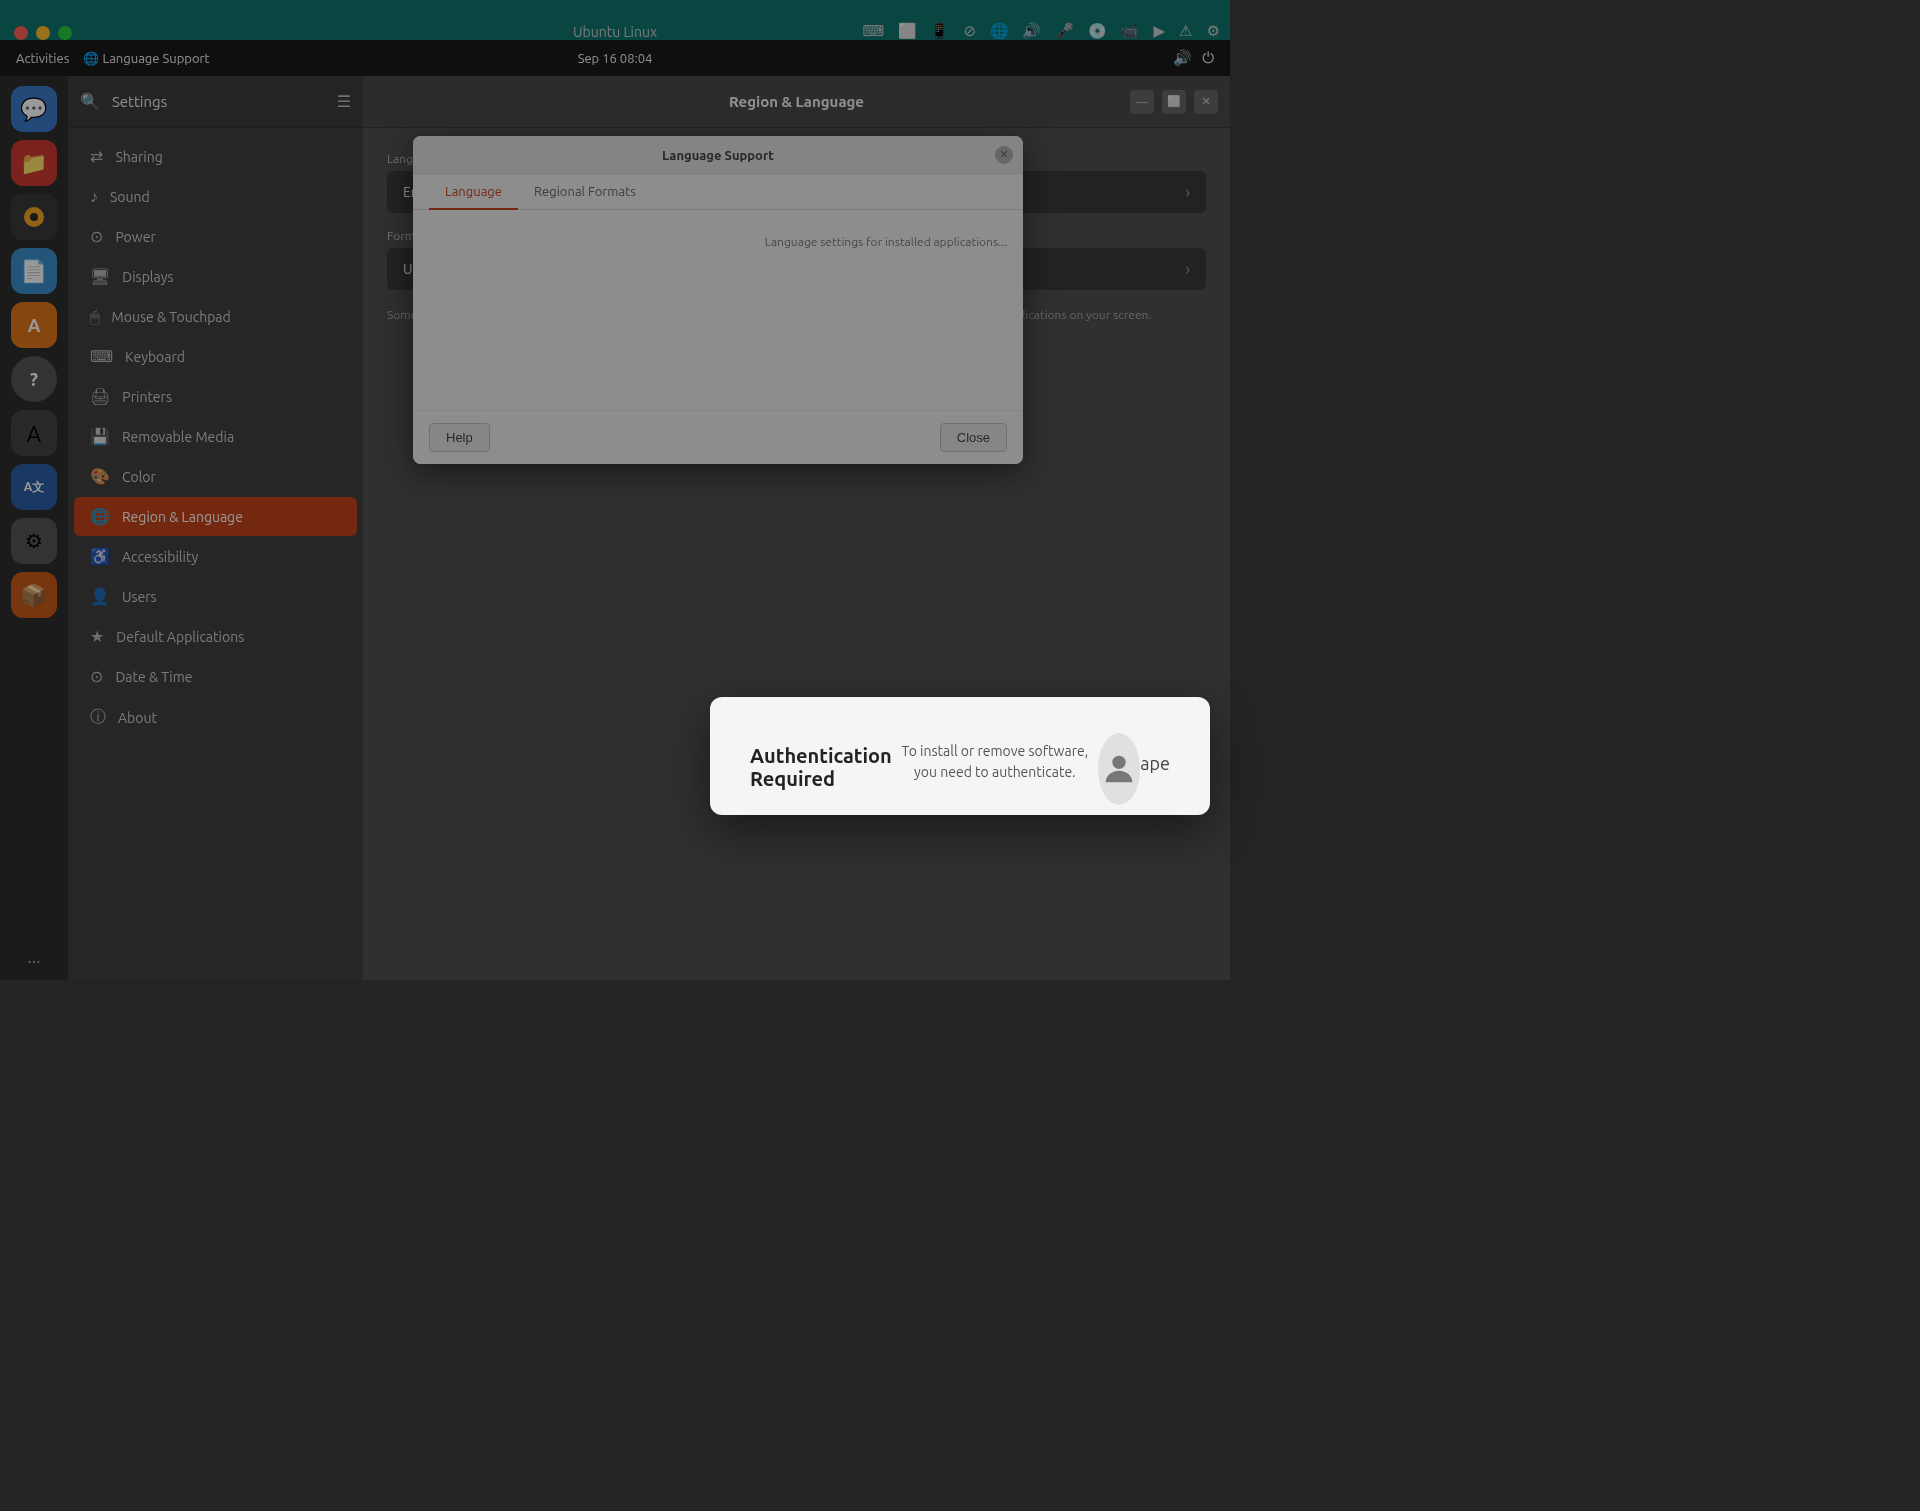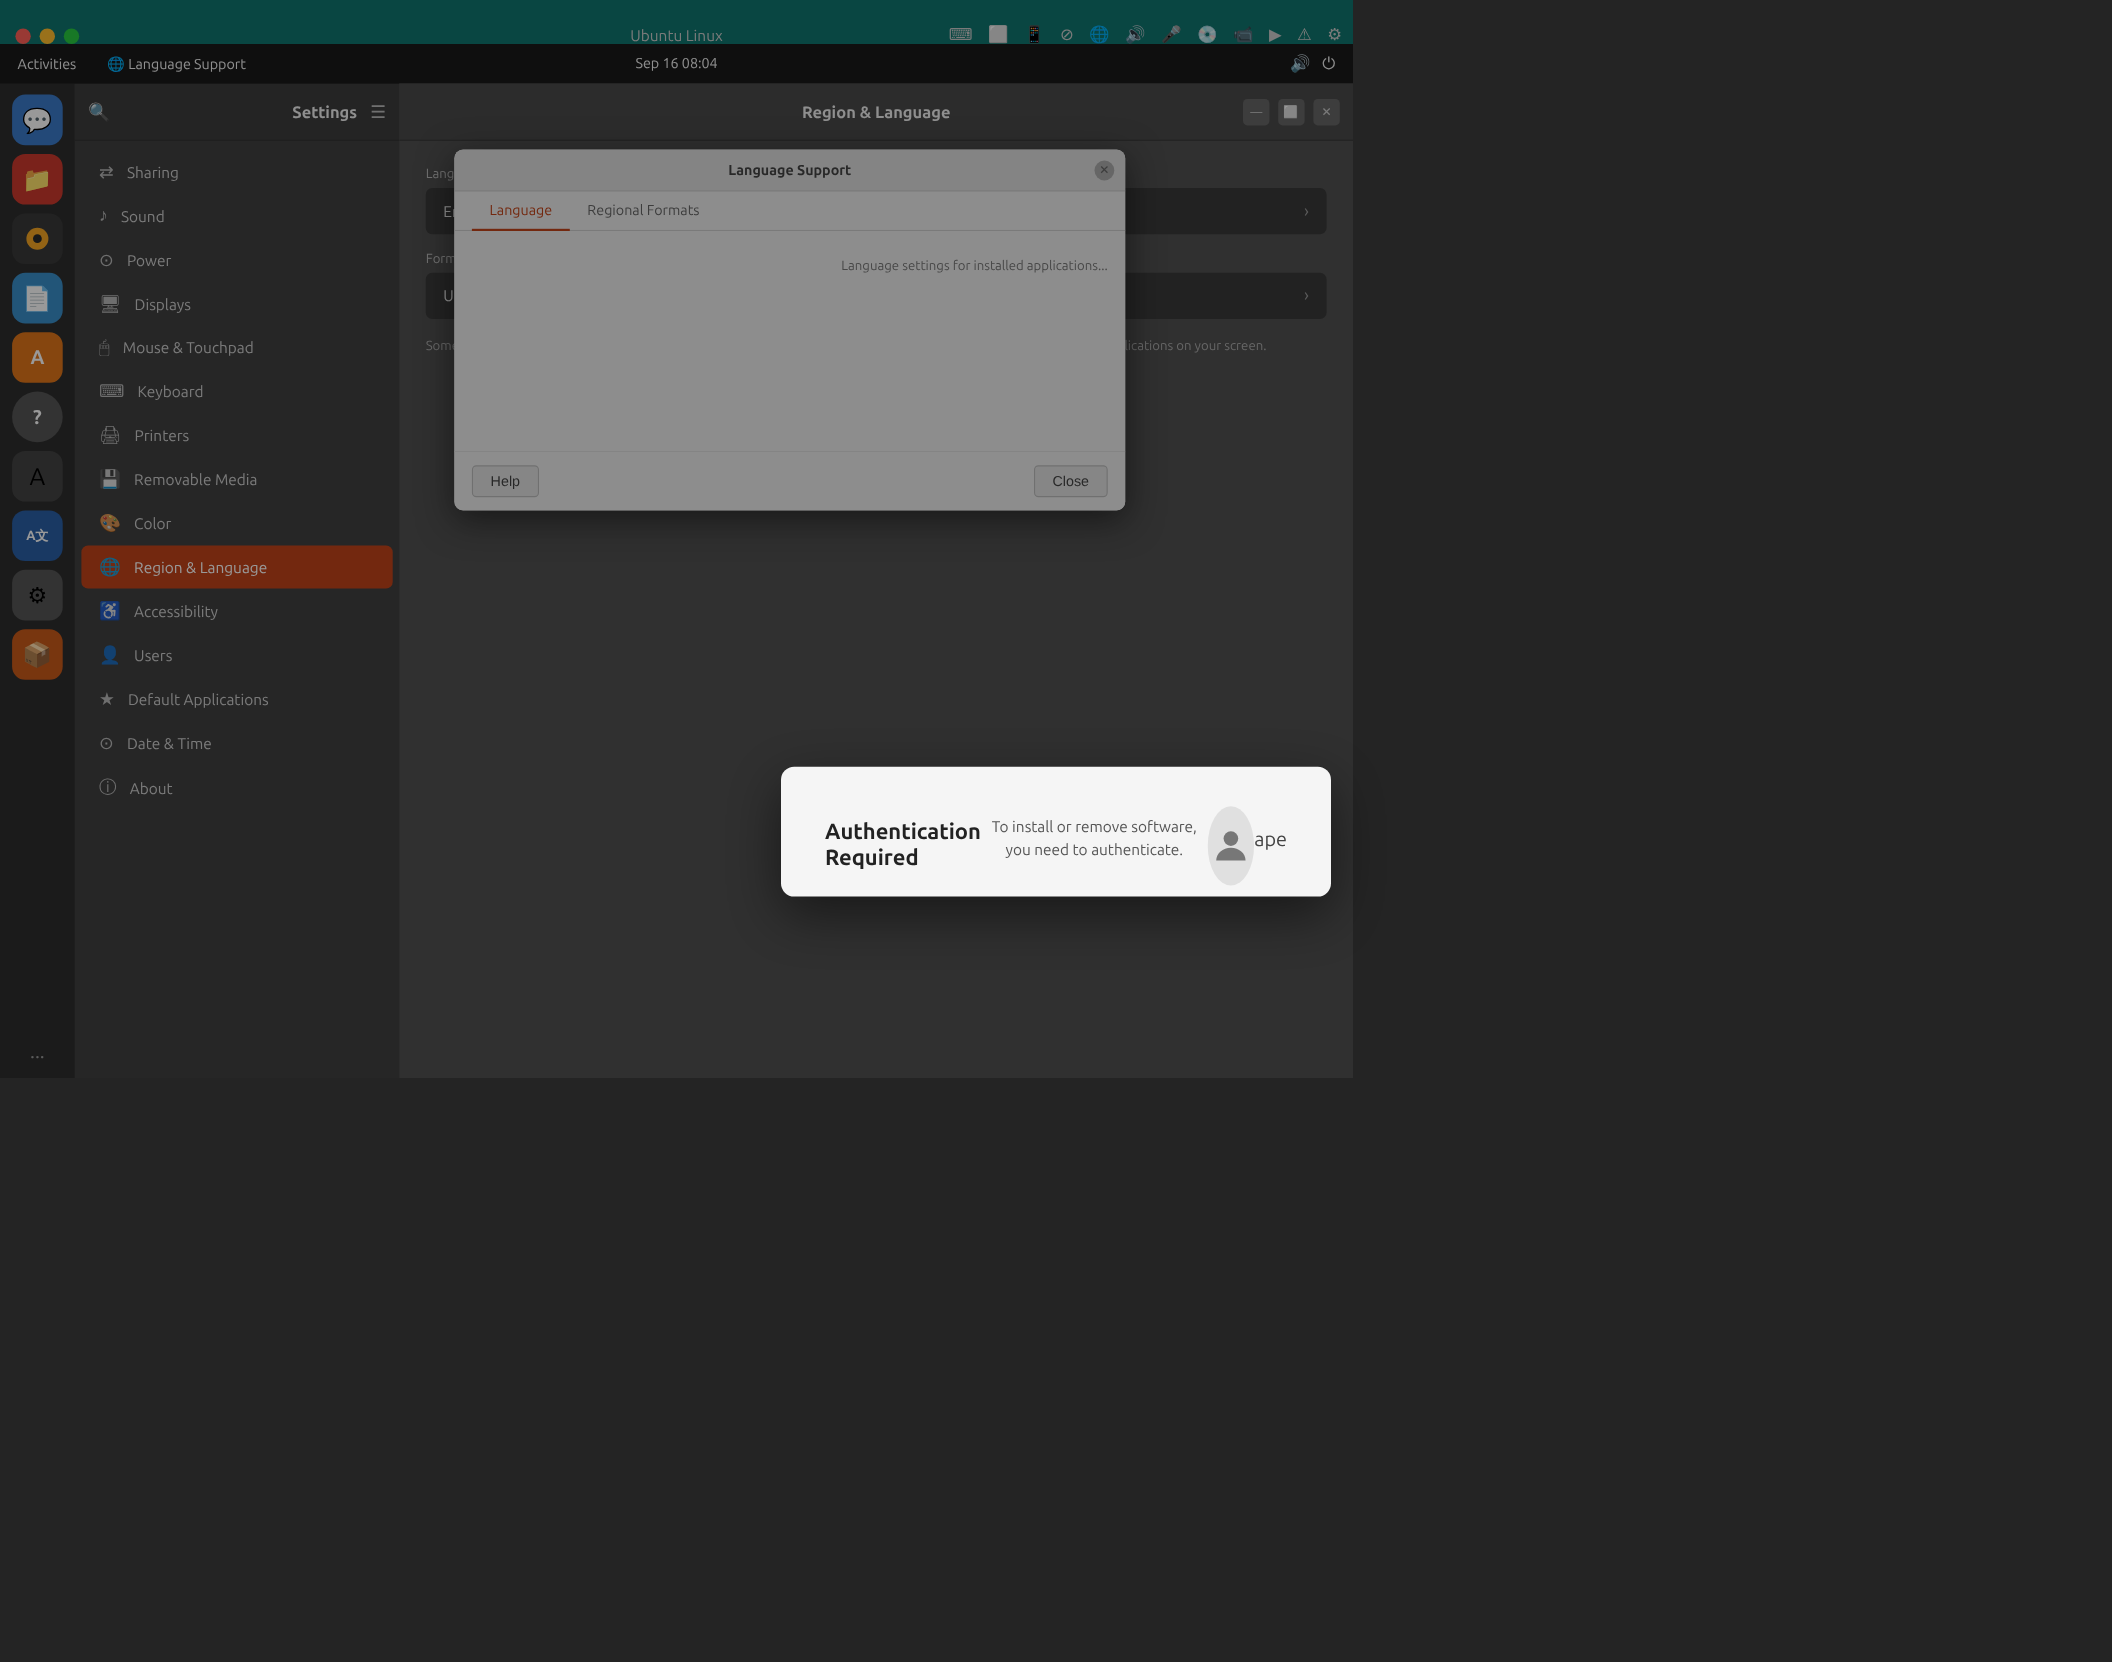--- a/index.html
+++ b/index.html
@@ -57,21 +57,21 @@
       width: 100%;
       height: 36px;
       background: #1a1a1a;
       display: flex;
       align-items: center;
       padding: 0 16px;
       color: #eee;
       font-size: 13px;
       position: relative;
     }
-    .system-bar-left { display: flex; gap: 28px; align-items: flex-end; }
+    .system-bar-left { display: flex; gap: 14px; align-items: center; }
     .system-bar-center {
       position: absolute;
       left: 50%;
       transform: translateX(-50%);
       font-size: 13px;
       color: #eee;
     }
     .system-bar-right {
       position: absolute;
       right: 16px;
@@ -135,23 +135,23 @@
       background: #3d3d3d;
       border-bottom: 1px solid #333;
       gap: 12px;
     }
     .settings-search-icon {
       color: #bbb;
       font-size: 16px;
     }
     .settings-title {
       flex: 1;
-      text-align: right;
+      text-align: left;
       font-size: 15px;
-      font-weight: 700;
+      font-weight: 400;
       color: #eee;
     }
     .settings-menu-icon {
       color: #bbb;
       font-size: 16px;
     }
     .settings-nav {
       flex: 1;
       overflow-y: auto;
       padding: 8px 0;

